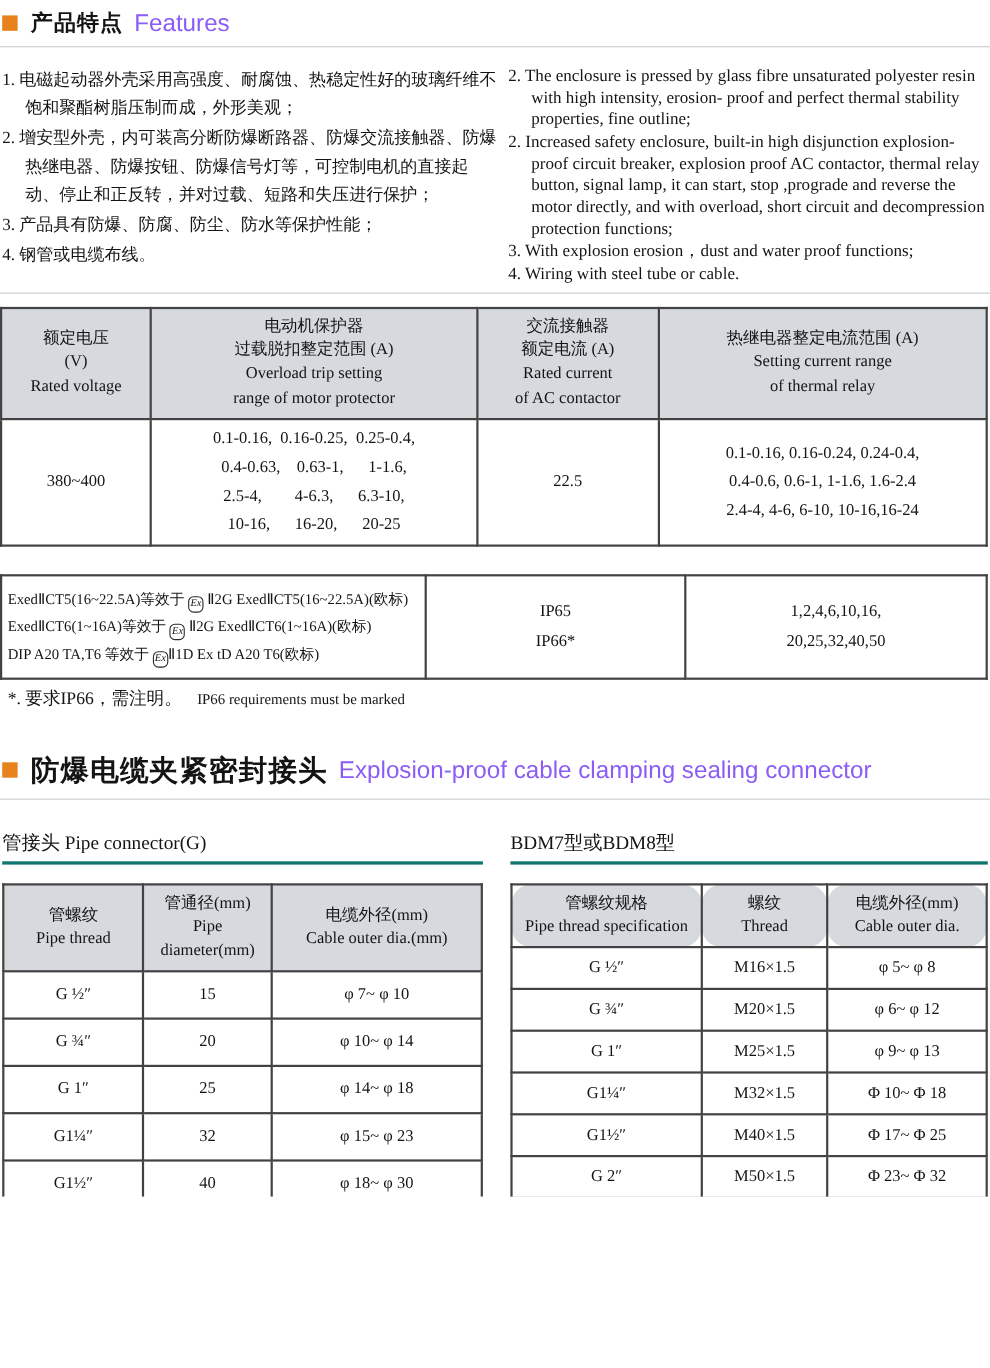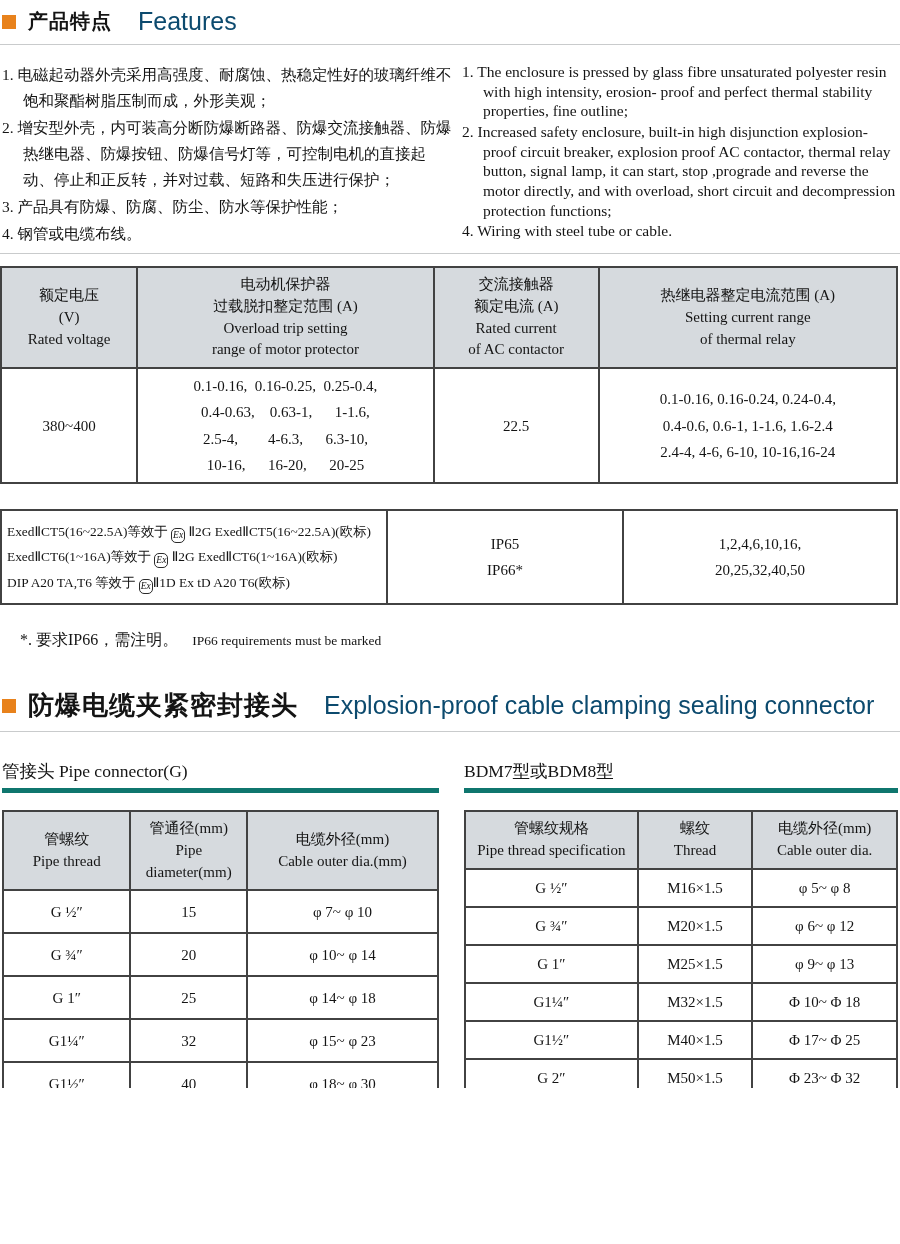--- a/index.html
+++ b/index.html
@@ -4,21 +4,21 @@
 <style>
   * { box-sizing: border-box; }
   html,body { margin:0; padding:0; background:#ffffff; }
   body { font-family:"Liberation Serif", serif; color:#141414; }
   .page { width:900px; height:1088px; position:relative; background:#fff; overflow:hidden; }
 
   
   .sec-head { display:flex; align-items:center; padding:7px 0 3px 2px; }
   .bullet { width:14px; height:14px; flex:0 0 14px; margin-right:12px; }
   .sec-title-zh { font-family:"Liberation Sans", sans-serif; font-weight:bold; font-size:20px; letter-spacing:1px; }
-  .sec-title-en { font-family:"Liberation Sans", sans-serif; font-size:25px; margin-left:26px; color:#0c4a6e; }
+  .sec-title-en { font-family:"Liberation Sans", sans-serif; font-size:22px; margin-left:10px; color:#8b5cf6; }
   .rule { height:1px; background:#c9cbcc; margin-top:5px; }
 
   
   .features { display:flex; padding:17px 2px 0 2px; }
   .feat-col-zh { width:452px; font-size:15.5px; line-height:1.68; }
   .feat-col-en { flex:1; padding-left:8px; font-size:15.5px; line-height:1.27; }
   .feat-item { padding-left:1.35em; text-indent:-1.35em; margin-bottom:1px; }
 
   
   table { border-collapse:collapse; table-layout:fixed; }
@@ -31,35 +31,35 @@
   .t1 td { height:97px; }
 
   .t2 { width:898px; margin:25px 0 0 0; }
   .t2 th { height:73px; }
   .t2 td { height:94px; }
   .ex-cell { text-align:left; font-size:13.4px; line-height:1.9; padding:6px 3px 6px 5px; white-space:normal; }
   .ex-line { white-space:nowrap; }
   .ex-sym { display:inline-block; min-width:14px; height:15px; line-height:13px; border:1.4px solid #2a2a2a; border-radius:5px;
             font-size:9.5px; font-style:italic; text-align:center; padding:0 1px; vertical-align:-2px; }
 
-  .footnote { margin-top:25px; padding-left:20px; }
+  .footnote { margin-top:7px; padding-left:7px; }
   .footnote .zh { font-size:16px; }
   .footnote .en { font-size:13.5px; margin-left:10px; }
 
   .subheads { display:flex; justify-content:space-between; margin-top:27px; padding:0 2px; }
-  .subhead { border-bottom:5px solid #0f766e; padding-bottom:5px; font-size:17.5px; }
+  .subhead { border-bottom:3px solid #0f766e; padding-bottom:5px; font-size:17.5px; }
   .subhead.left { width:437px; }
   .subhead.right { width:434px; }
 
   .bottom-tables { display:flex; justify-content:space-between; align-items:flex-start; margin-top:17px; padding:0 2px; }
   .pt { width:437px; }
   .pt th { height:58px; }
   .pt td { height:43px; }
   .bt { width:434px; }
-  .bt th { height:52px; }
+  .bt th { height:52px;border-radius:18px; }
   .bt td { height:38px; }
   .diag { position:relative; }
   .diag svg { position:absolute; left:0; top:0; width:100%; height:100%; display:block; }
 </style>
 </head>
 <body>
 
 <div class="page">
 
   <div class="sec-head">
@@ -70,22 +70,23 @@
   <div class="rule"></div>
 
   <div class="features">
     <div class="feat-col-zh">
       <div class="feat-item">1. 电磁起动器外壳采用高强度、耐腐蚀、热稳定性好的玻璃纤维不饱和聚酯树脂压制而成，外形美观；</div>
       <div class="feat-item">2. 增安型外壳，内可装高分断防爆断路器、防爆交流接触器、防爆热继电器、防爆按钮、防爆信号灯等，可控制电机的直接起动、停止和正反转，并对过载、短路和失压进行保护；</div>
       <div class="feat-item">3. 产品具有防爆、防腐、防尘、防水等保护性能；</div>
       <div class="feat-item">4. 钢管或电缆布线。</div>
     </div>
     <div class="feat-col-en">
-      <div class="feat-item">1. The enclosure is pressed by glass fibre unsaturated polyester resin with high intensity, erosion- proof and  perfect thermal stability properties, fine outline;</div>
+      <div class="feat-item">2. The enclosure is pressed by glass fibre unsaturated polyester resin with high intensity, erosion- proof and  perfect thermal stability properties, fine outline;</div>
       <div class="feat-item">2. Increased safety enclosure, built-in high disjunction  explosion-proof circuit breaker, explosion proof AC contactor, thermal relay button, signal lamp, it can start, stop ,prograde and reverse the motor directly, and with overload, short circuit and decompression protection functions;</div>
+      <div class="feat-item">3. With  explosion  erosion，dust and water  proof  functions;</div>
       <div class="feat-item">4. Wiring with steel tube or cable.</div>
     </div>
   </div>
 
   <div class="rule"></div>
 
   <table class="t1">
     <colgroup>
         <col style="width:15.2%">
         <col style="width:33.1%">

